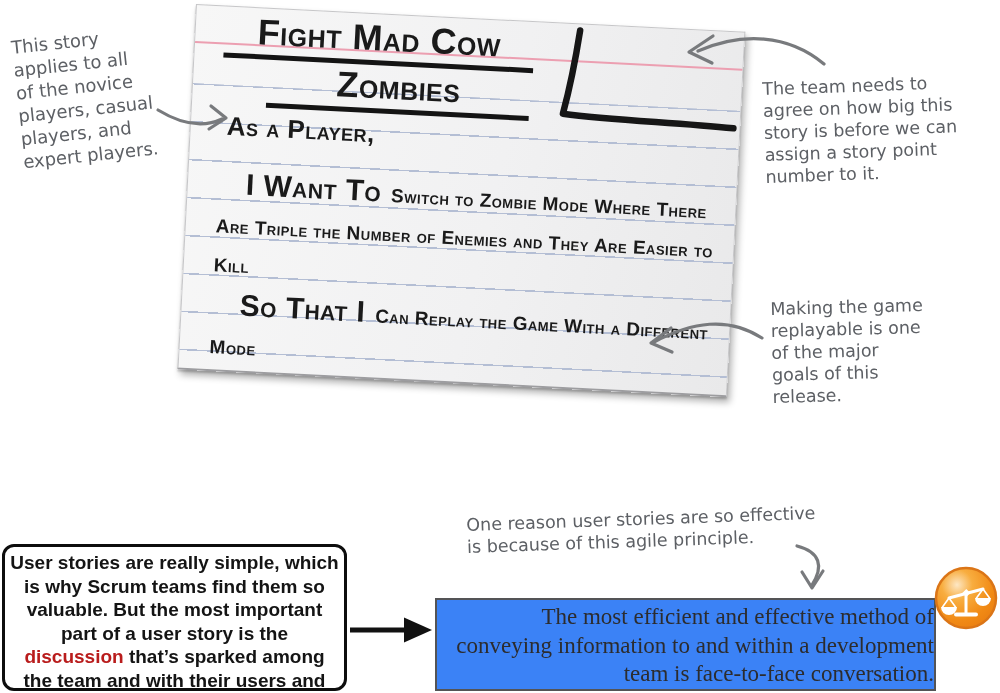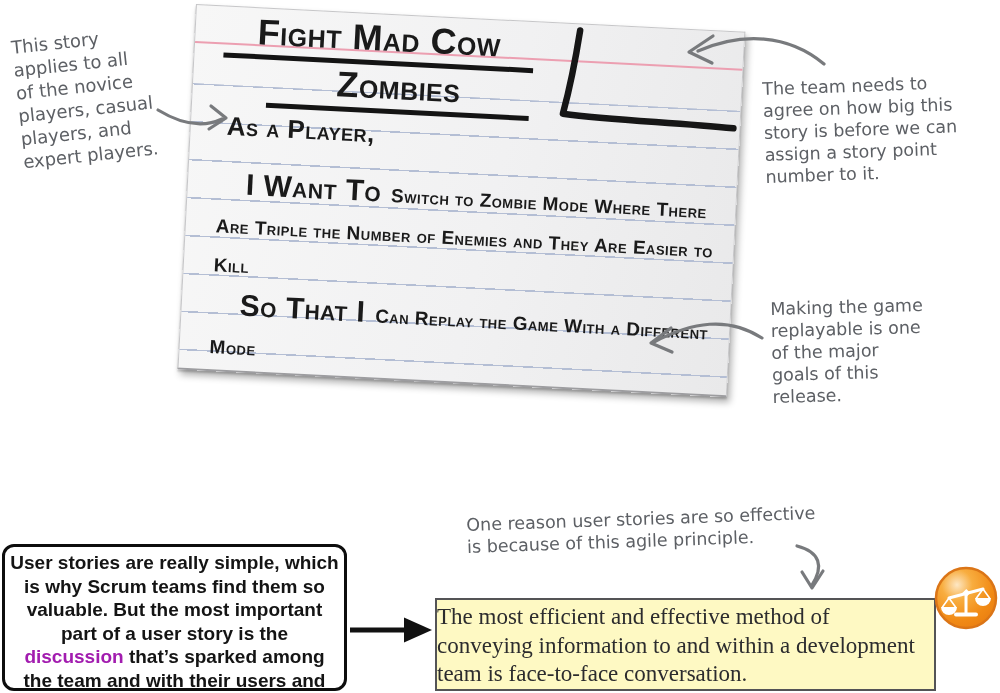--- a/index.html
+++ b/index.html
@@ -34,27 +34,27 @@
   .a1{left:10px;top:36px;font-size:18px;line-height:23px;transform:rotate(-6deg);}
   .a2{left:762px;top:78px;font-size:17.5px;line-height:22px;transform:rotate(-2deg);}
   .a3{left:770px;top:298px;font-size:17.5px;line-height:22px;transform:rotate(-1.5deg);}
   .a4{left:466px;top:514px;font-size:17.5px;line-height:22px;transform:rotate(-2deg);}
 
   
   .callout{position:absolute;left:2px;top:544px;width:345px;height:147px;box-sizing:border-box;
            border:3.5px solid #0d0d0d;border-radius:12px;background:#fff;
            padding:4px 5px;text-align:center;font-weight:bold;font-size:19px;line-height:23.5px;
            color:#141414;}
-  .callout .hl{color:#a21caf;margin-top:9px;}
+  .callout .hl{color:#b91c1c;margin-top:9px;}
 
   
   .principle{position:absolute;left:435px;top:598px;width:501px;height:93px;box-sizing:border-box;
-             background:#fef9c3;border:2px solid #545456;
+             background:#3b82f6;border:2px solid #545456;
              font-family:"Liberation Serif",serif;font-size:23px;line-height:28.5px;
-             color:#2c2c2e;text-align:left;white-space:pre-line;padding-top:3px;}
+             color:#2c2c2e;text-align:right;white-space:pre-line;padding-top:3px;}
 
   
   .badge{position:absolute;left:934px;top:566px;width:64px;height:64px;z-index:5;}
 
   .arrows{position:absolute;left:0;top:0;pointer-events:none;z-index:4;}
 </style>
 </head>
 <body>
 
 <div class="stage">

